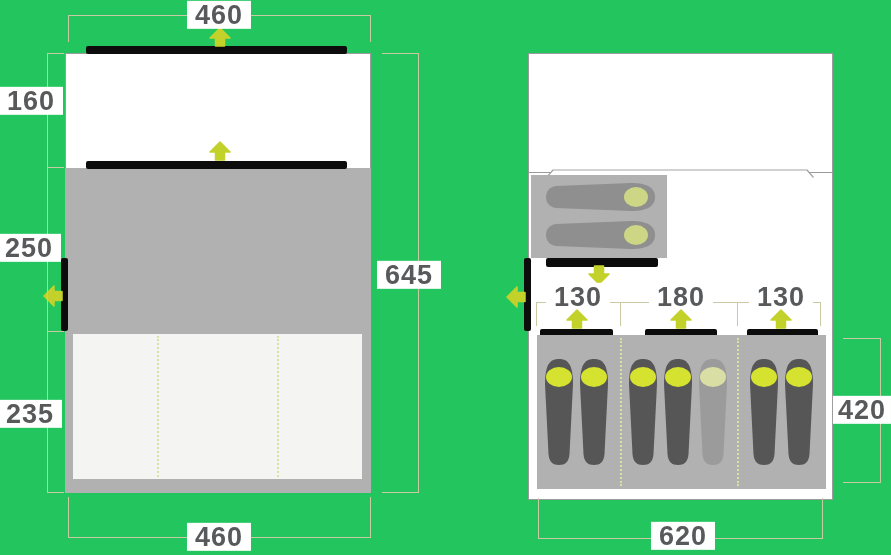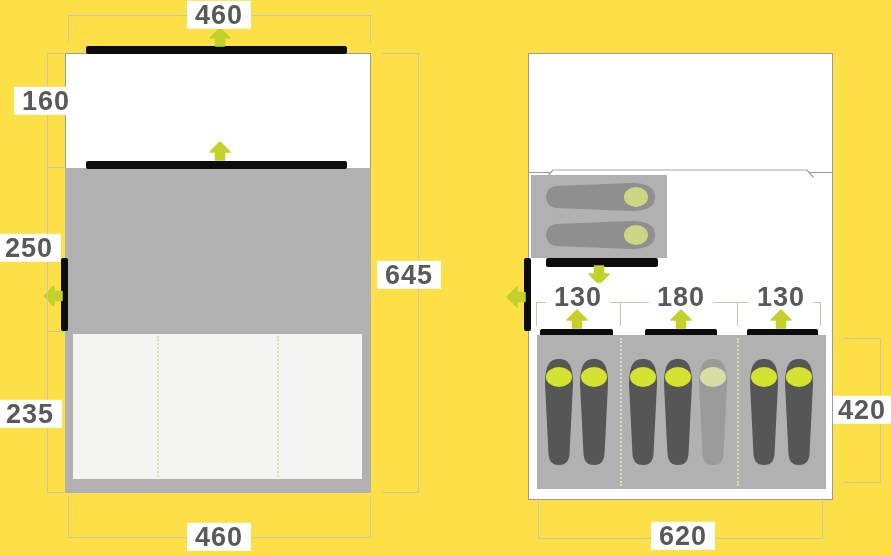--- a/index.html
+++ b/index.html
@@ -1,17 +1,17 @@
 <!DOCTYPE html>
 <html><head>
 <meta charset="utf-8">
 <style>
   html,body{margin:0;padding:0;background:#ffffff;}
   #canvas{
-    position:relative;width:891px;height:555px;background:#fde047;overflow:hidden;
+    position:relative;width:891px;height:555px;background:#22c55e;overflow:hidden;
     font-family:"Liberation Sans","DejaVu Sans",sans-serif;
   }
   .abs{position:absolute;}
   .outer-box{position:absolute;background:#ffffff;border:1px solid var(--outline);}
   .gray{position:absolute;background:var(--area-gray);}
   .inner{position:absolute;background:var(--inner-light);}
   .door{position:absolute;background:var(--door-black);border-radius:2px;}
   .dl{position:absolute;background:var(--dim-line);}
   .dotted{position:absolute;width:0;border-left:2px dotted var(--dotted);}
   .dim-label{
@@ -62,21 +62,21 @@
   <div class="dl" style="left:68px;top:15px;width:303px;height:1px;"></div>
   <div class="dl" style="left:68px;top:15px;width:1px;height:27px;"></div>
   <div class="dl" style="left:370px;top:15px;width:1px;height:27px;"></div>
   <div class="dim-label" style="left:219px;top:15px;">460</div>
 
   <div class="dl" style="left:47px;top:53px;width:1px;height:440px;"></div>
   <div class="dl" style="left:47px;top:53px;width:17px;height:1px;"></div>
   <div class="dl" style="left:47px;top:167px;width:17px;height:1px;"></div>
   <div class="dl" style="left:47px;top:331px;width:17px;height:1px;"></div>
   <div class="dl" style="left:47px;top:492px;width:17px;height:1px;"></div>
-  <div class="dim-label" style="left:46px;top:101px;">160</div>
+  <div class="dim-label" style="left:31px;top:101px;">160</div>
   <div class="dim-label" style="left:29px;top:248px;">250</div>
   <div class="dim-label" style="left:30px;top:414px;">235</div>
 
   <div class="dl" style="left:418px;top:53px;width:1px;height:440px;"></div>
   <div class="dl" style="left:382px;top:53px;width:37px;height:1px;"></div>
   <div class="dl" style="left:382px;top:492px;width:37px;height:1px;"></div>
   <div class="dim-label" style="left:409px;top:267px;margin-top:8px;">645</div>
 
   <div class="dl" style="left:68px;top:537px;width:303px;height:1px;"></div>
   <div class="dl" style="left:68px;top:497px;width:1px;height:41px;"></div>

